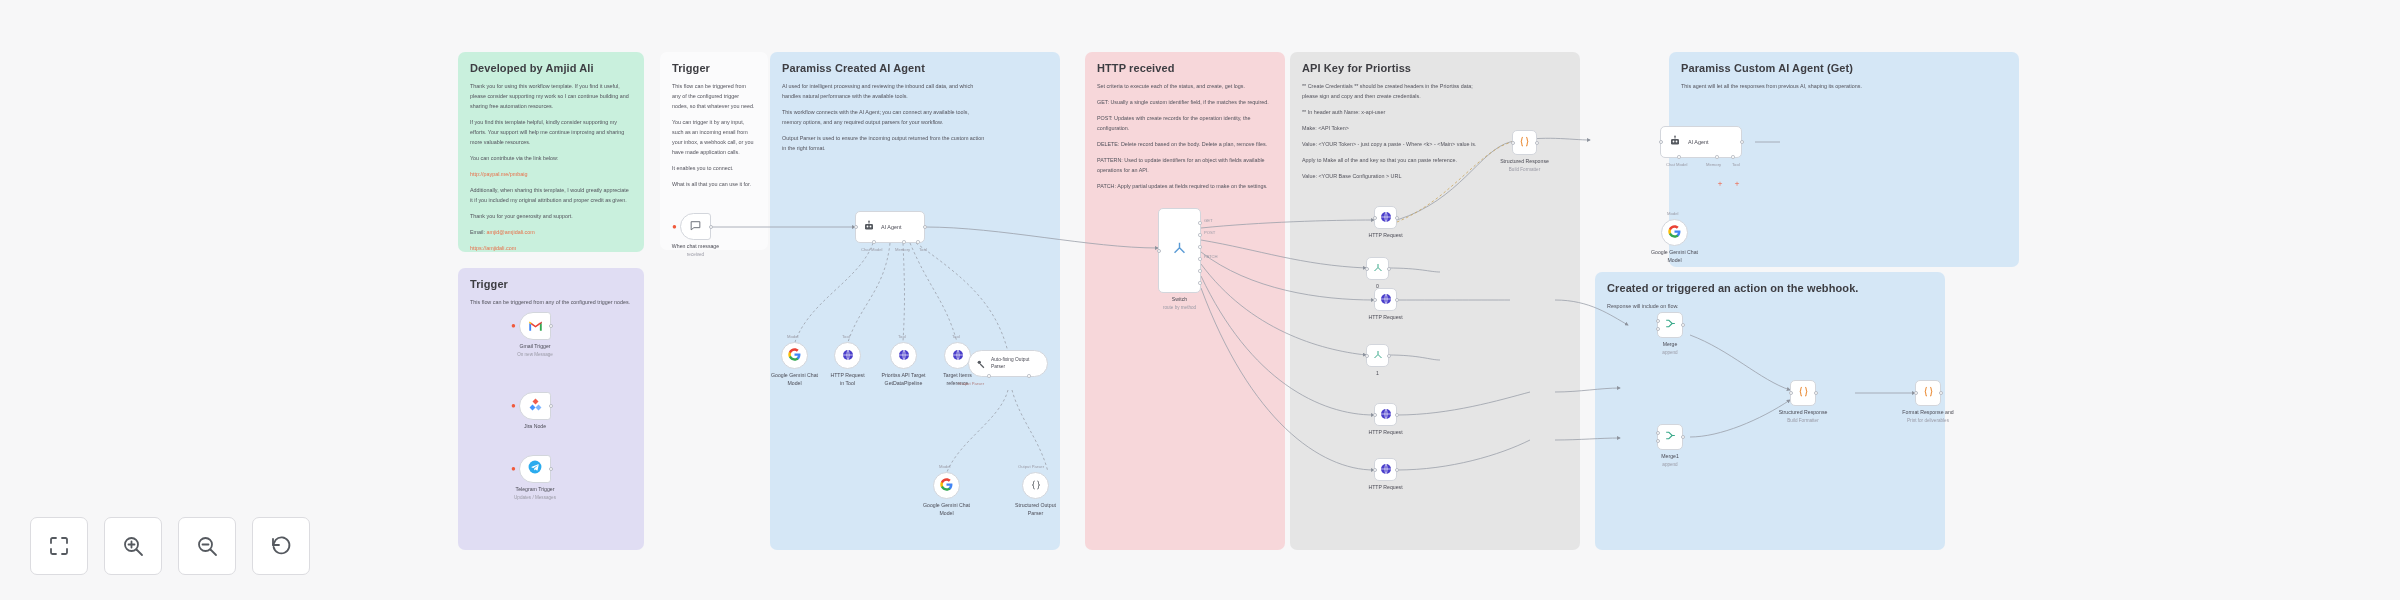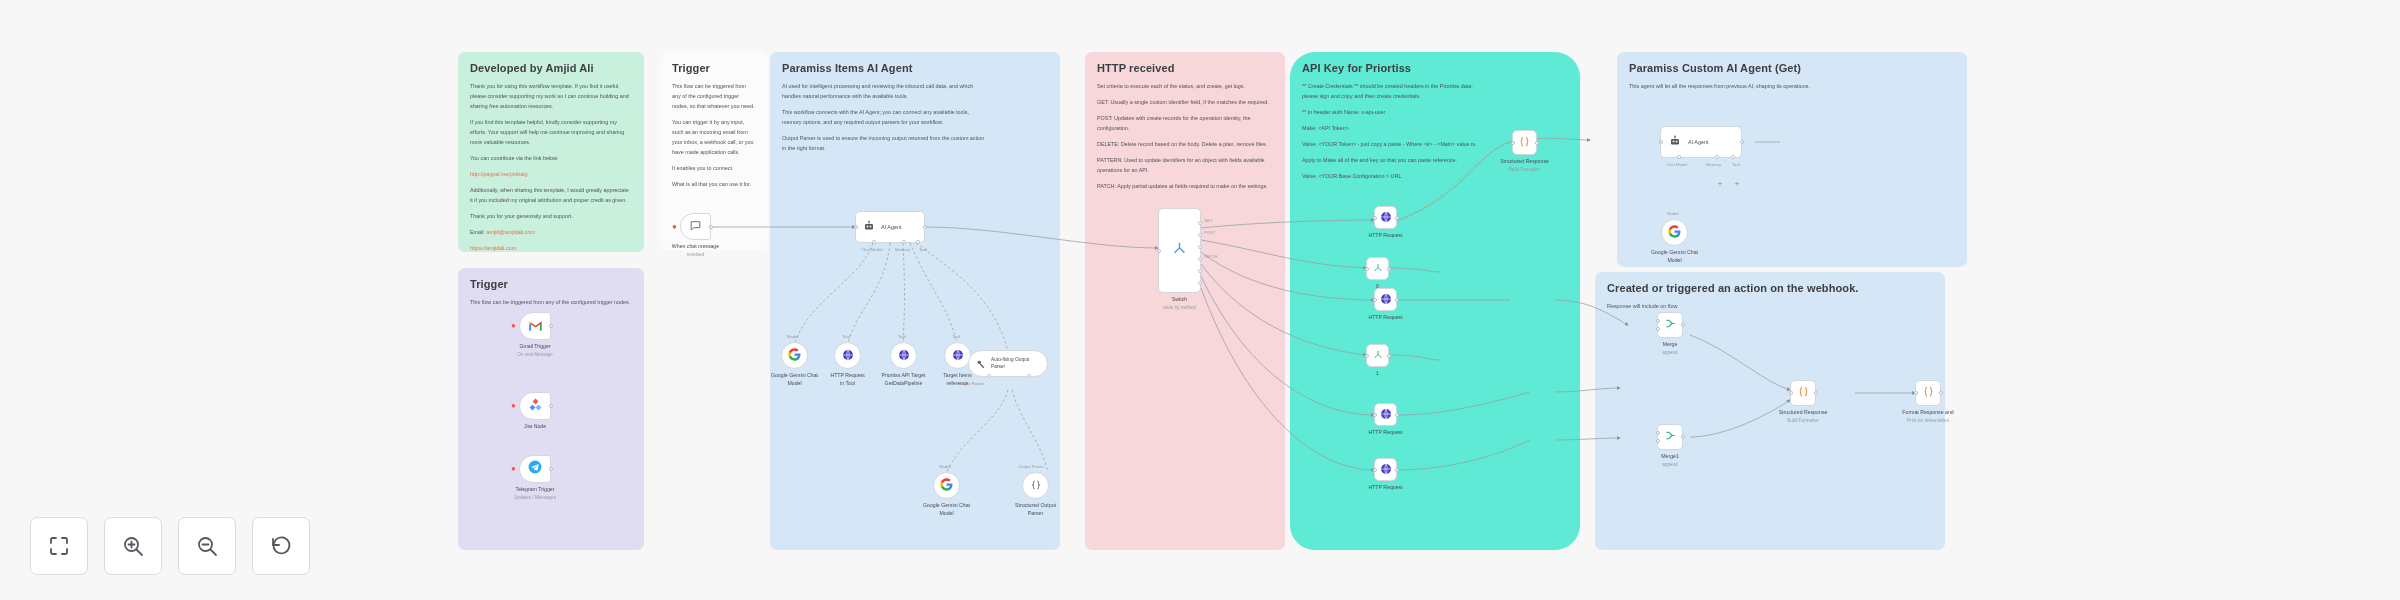--- a/index.html
+++ b/index.html
@@ -24,21 +24,21 @@
   }
   .sticky .s-body { font-size: 5.4px; line-height: 1.85; color: #53535c; }
   .sticky .s-body p { margin-bottom: 6px; }
   .sticky .s-body .lnk { color: #e8704a; }
 
   .sk-green  { background: #c9f0dd; }
   .sk-purple { background: #e0ddf3; }
   .sk-white  { background: #fbfbfc; }
   .sk-blue   { background: #d5e7f6; }
   .sk-pink   { background: #f7d7da; }
-  .sk-yellow { background: #5eead4; border-radius: 25px; }
+  .sk-yellow { background: #e5e5e5; }
 
   
   #edges { position: absolute; inset: 0; width: 2400px; height: 600px; pointer-events: none; }
 
   
   .node { position: absolute; }
   .nbox {
     background: #fff;
     border: 1px solid #d3d6dc;
     border-radius: 5px;
@@ -121,21 +121,21 @@
     <div class="s-title">Trigger</div>
     <div class="s-body">
       <p>This flow can be triggered from any of the configured trigger nodes, so that whatever you need.</p>
       <p>You can trigger it by any input, such as an incoming email from your inbox, a webhook call, or you have made application calls.</p>
       <p>It enables you to connect.</p>
       <p>What is all that you can use it for.</p>
     </div>
   </div>
 
   <div class="sticky sk-blue" style="left:770px; top:52px; width:290px; height:498px;">
-    <div class="s-title">Paramiss Items AI Agent</div>
+    <div class="s-title">Paramiss Created AI Agent</div>
     <div class="s-body" style="width:205px;">
       <p>AI used for intelligent processing and reviewing the inbound call data, and which handles natural performance with the available tools.</p>
       <p>This workflow connects with the AI Agent; you can connect any available tools, memory options, and any required output parsers for your workflow.</p>
       <p>Output Parser is used to ensure the incoming output returned from the custom action in the right format.</p>
     </div>
   </div>
 
   <div class="sticky sk-pink" style="left:1085px; top:52px; width:200px; height:498px;">
     <div class="s-title">HTTP received</div>
     <div class="s-body" style="width:185px;">
@@ -153,21 +153,21 @@
     <div class="s-body" style="width:175px;">
       <p>** Create Credentials ** should be created headers in the Priortiss data; please sign and copy and then create credentials.</p>
       <p>** In header auth Name: x-api-user</p>
       <p>Make: &lt;API Token&gt;</p>
       <p>Value: &lt;YOUR Token&gt; - just copy a paste - Where &lt;k&gt; - &lt;Main&gt; value is.</p>
       <p>Apply to Make all of the and key so that you can paste reference.</p>
       <p>Value: &lt;YOUR Base Configuration &gt; URL</p>
     </div>
   </div>
 
-  <div class="sticky sk-blue" style="left:1617px; top:52px; width:350px; height:215px;">
+  <div class="sticky sk-blue" style="left:1669px; top:52px; width:350px; height:215px;">
     <div class="s-title">Paramiss Custom AI Agent (Get)</div>
     <div class="s-body" style="width:250px;">
       <p>This agent will let all the responses from previous AI, shaping its operations.</p>
     </div>
   </div>
 
   <div class="sticky sk-blue" style="left:1595px; top:272px; width:350px; height:278px;">
     <div class="s-title">Created or triggered an action on the webhook.</div>
     <div class="s-body" style="width:250px;">
       <p>Response will include on flow.</p>

